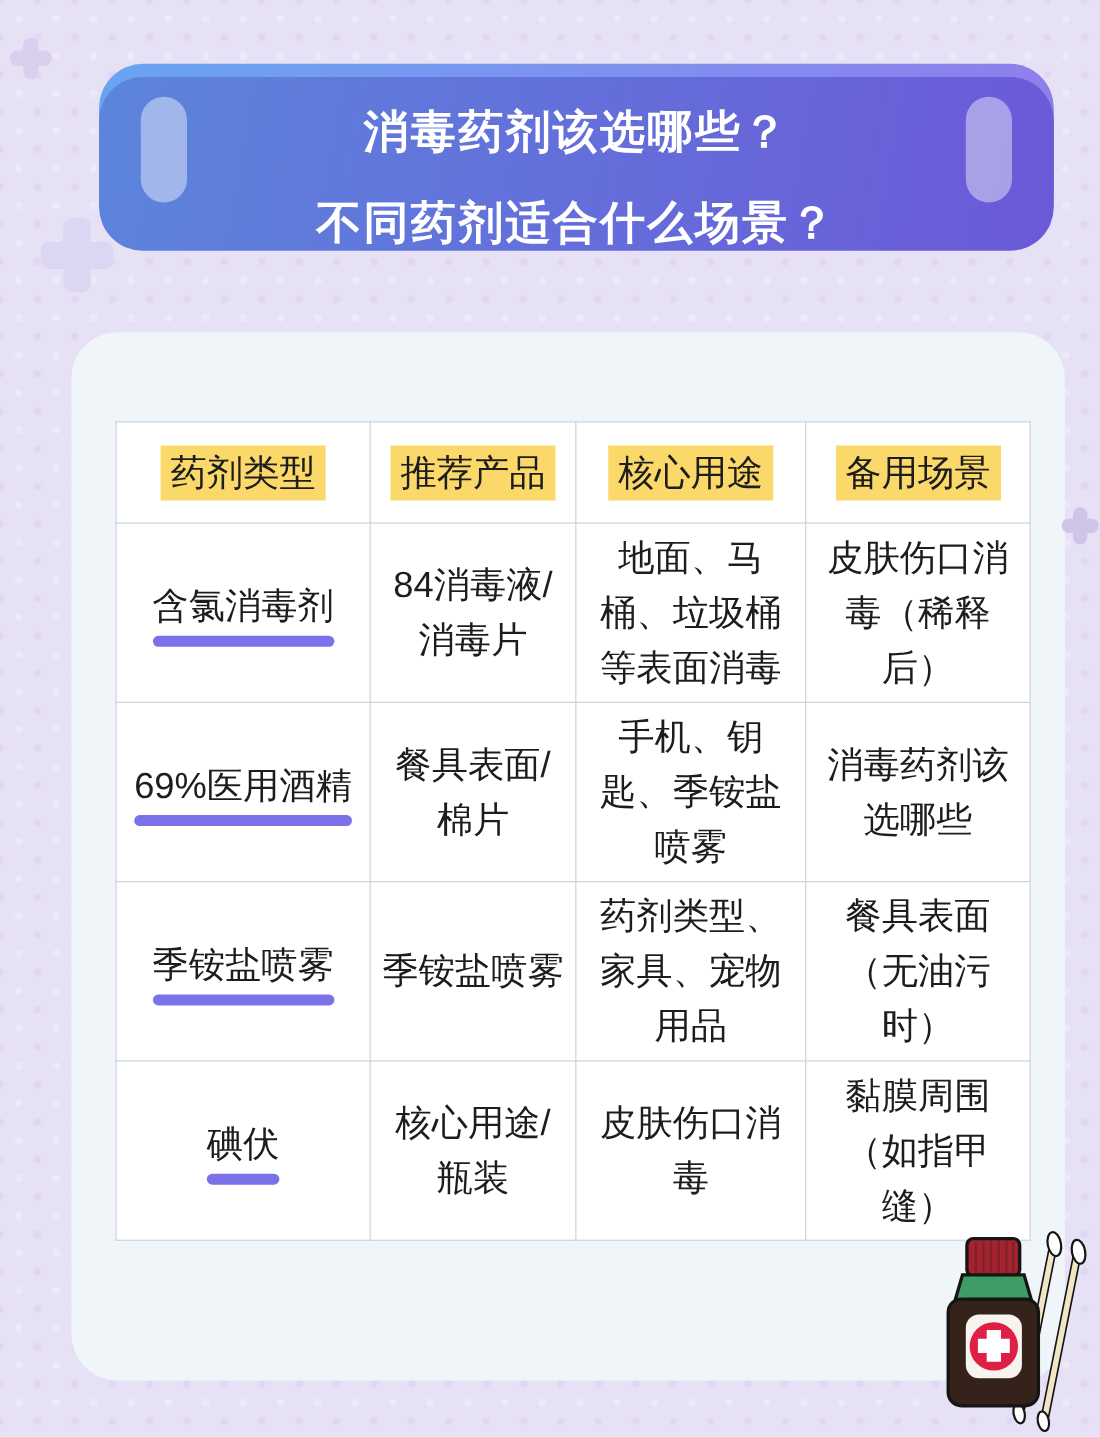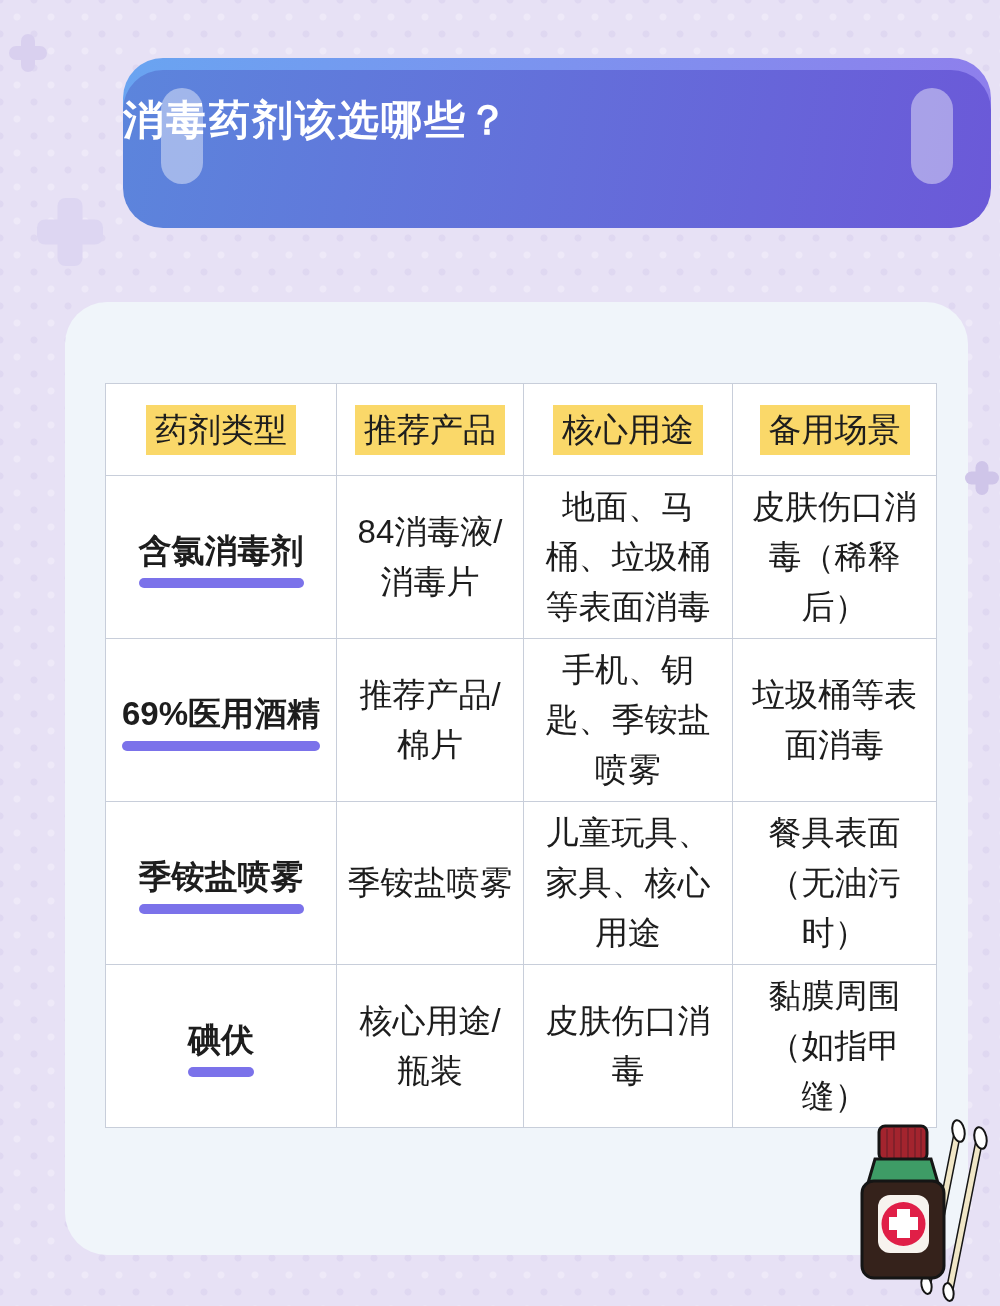--- a/index.html
+++ b/index.html
@@ -23,23 +23,22 @@
   .plus::before,.plus::after{content:"";position:absolute;background:var(--c);border-radius:8px;}
   .plus::before{left:50%;top:0;width:var(--t);height:100%;transform:translateX(-50%);}
   .plus::after{top:50%;left:0;width:100%;height:var(--t);transform:translateY(-50%);}
   .plus-1{left:9px;top:34px;width:38px;height:38px;--t:14px;--c:#D9D0EF;z-index:2;}
   .plus-2{left:37px;top:198px;width:66px;height:68px;--t:25px;--c:#DDD6F2;z-index:2;}
   .plus-3{left:965px;top:461px;width:34px;height:34px;--t:13px;--c:#CFC5E9;z-index:2;}
 
   
   .banner{
     position:absolute;left:90px;top:58px;width:868px;height:158px;
-    border-radius:40px;z-index:3;
+    border-radius:40px;z-index:3;text-align:center;
     background:linear-gradient(100deg,#69A4F1 0%,#7C93EF 48%,#8F7EEC 100%);
-    margin-left:33px;
   }
   .banner::after{ 
     content:"";position:absolute;inset:0;border-radius:40px;z-index:-1;
     transform:translateY(12px);
     background:linear-gradient(100deg,#5C85DC 0%,#6B59D8 100%);
   }
   .banner .pill{
     position:absolute;top:30px;width:42px;height:96px;border-radius:22px;
     background:rgba(255,255,255,.42);
   }
@@ -68,21 +67,21 @@
   table.dis th,table.dis td{
     border:1.6px solid #C8CEDA;text-align:center;vertical-align:middle;
     font-size:33px;font-weight:400;line-height:50px;padding:6px 8px;
   }
   table.dis thead tr{height:92px;}
   table.dis tbody tr:nth-child(1){height:158px;}
   table.dis tbody tr:nth-child(2){height:160px;}
   table.dis tbody tr:nth-child(3){height:160px;}
   table.dis tbody tr:nth-child(4){height:155px;}
   .hl{background:#FAD869;display:inline-block;padding:5px 9px;line-height:40px;}
-  .type-wrap{display:inline-block;font-weight:bold;}
+  .type-wrap{display:inline-block;}
   .type-underline{
     display:block;height:10px;margin-top:2px;border-radius:6px;
     background:#7B72EA;
   }
 
   
   .illu{position:absolute;left:848px;top:1115px;width:152px;height:191px;z-index:4;}
 </style>
 </head>
 <body>
@@ -91,20 +90,21 @@
 
   <span class="plus plus-1"></span>
   <span class="plus plus-2"></span>
   <span class="plus plus-3"></span>
 
   <div class="banner">
     <span class="pill pill-left"></span>
     <span class="pill pill-right"></span>
     <div class="banner-title">
       <div>消毒药剂该选哪些？</div>
+      <div>不同药剂适合什么场景？</div>
     </div>
   </div>
 
   <div class="card">
     <table class="dis">
       <colgroup>
           <col class="c1">
           <col class="c2">
           <col class="c3">
           <col class="c4">
@@ -123,30 +123,30 @@
             <span class="type-wrap"><span>含氯消毒剂</span><span class="type-underline"></span></span>
           </td>
           <td>84消毒液/消毒片</td>
           <td>地面、马桶、垃圾桶等表面消毒</td>
           <td>皮肤伤口消毒（稀释后）</td>
         </tr>
         <tr>
           <td>
             <span class="type-wrap"><span>69%医用酒精</span><span class="type-underline"></span></span>
           </td>
-          <td>推荐产品/棉片</td>
+          <td>餐具表面/棉片</td>
           <td>手机、钥匙、季铵盐喷雾</td>
-          <td>垃圾桶等表面消毒</td>
+          <td>消毒药剂该选哪些</td>
         </tr>
         <tr>
           <td>
             <span class="type-wrap"><span>季铵盐喷雾</span><span class="type-underline"></span></span>
           </td>
           <td>季铵盐喷雾</td>
-          <td>儿童玩具、家具、核心用途</td>
+          <td>药剂类型、家具、宠物用品</td>
           <td>餐具表面（无油污时）</td>
         </tr>
         <tr>
           <td>
             <span class="type-wrap"><span>碘伏</span><span class="type-underline"></span></span>
           </td>
           <td>核心用途/瓶装</td>
           <td>皮肤伤口消毒</td>
           <td>黏膜周围（如指甲缝）</td>
         </tr>

